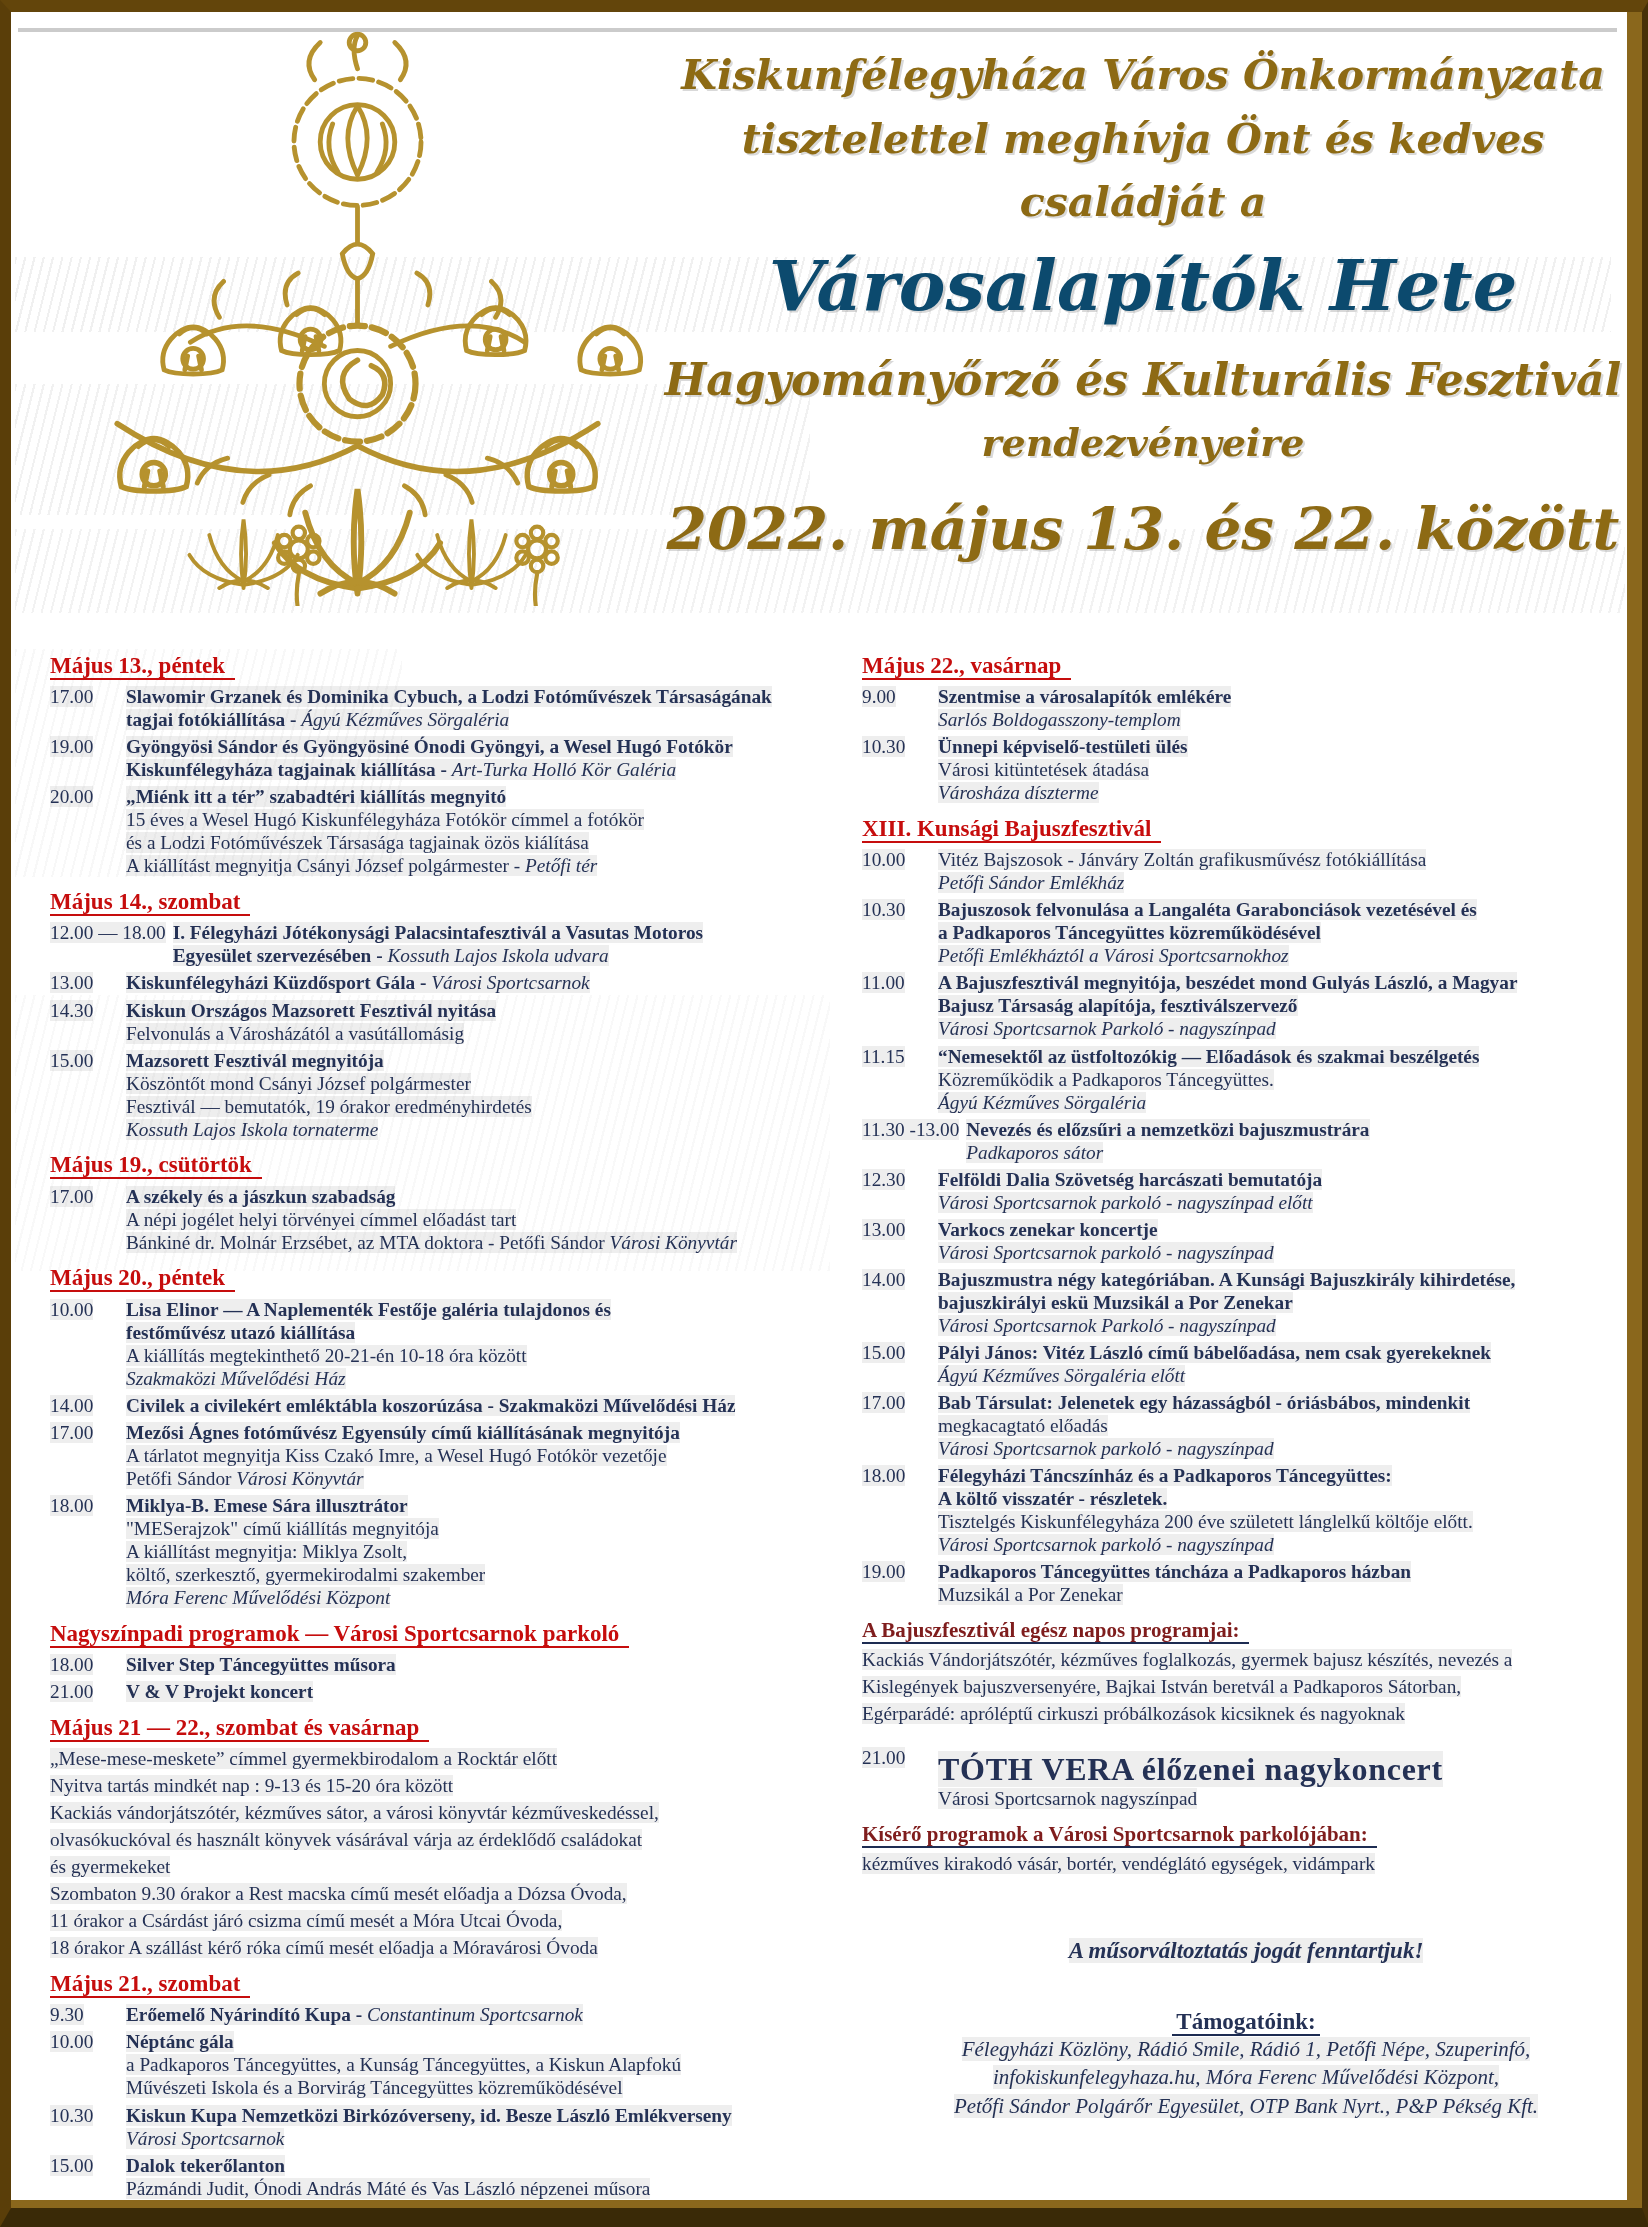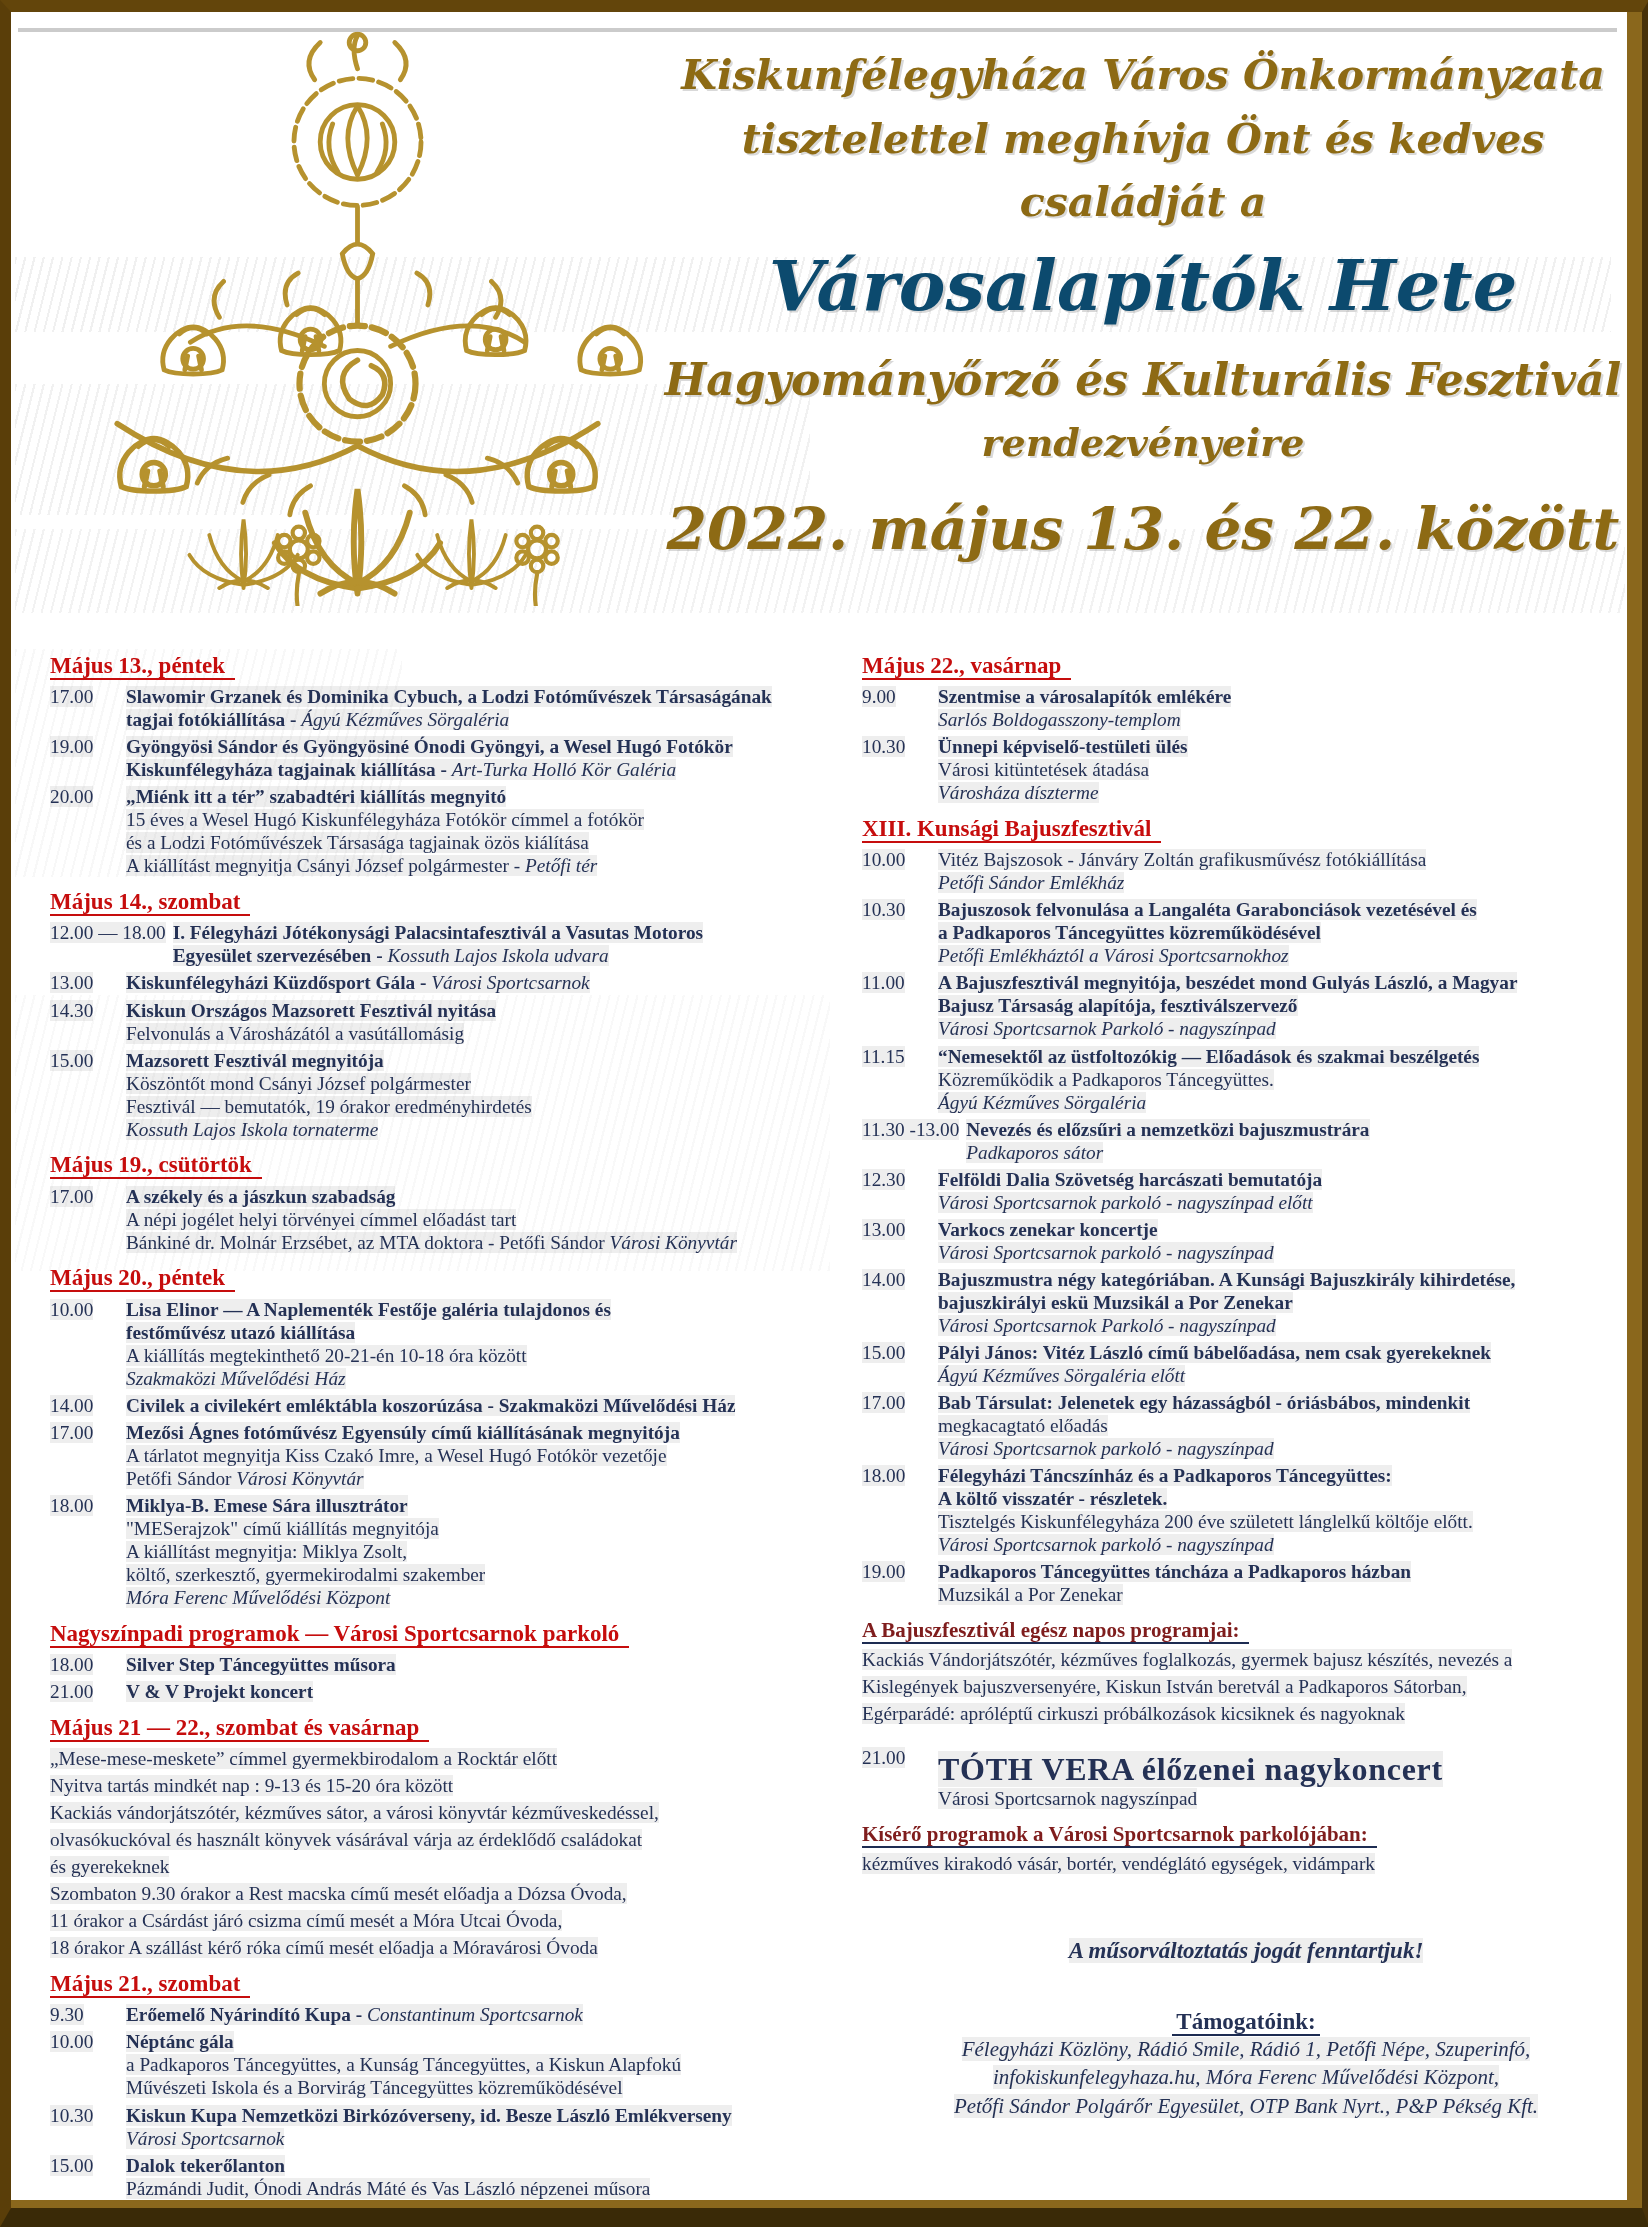--- a/index.html
+++ b/index.html
@@ -273,21 +273,21 @@
       <div class="para">
         <div class="ln"><span class="tx">Nyitva tartás mindkét nap : 9-13 és 15-20 óra között</span></div>
       </div>
       <div class="para">
         <div class="ln"><span class="tx">Kackiás vándorjátszótér, kézműves sátor, a városi könyvtár kézműveskedéssel,</span></div>
       </div>
       <div class="para">
         <div class="ln"><span class="tx">olvasókuckóval és használt könyvek vásárával várja az érdeklődő családokat</span></div>
       </div>
       <div class="para">
-        <div class="ln"><span class="tx">és gyerekeknek</span></div>
+        <div class="ln"><span class="tx">és gyermekeket</span></div>
       </div>
       <div class="para">
         <div class="ln"><span class="tx">Szombaton 9.30 órakor a Rest macska című mesét előadja a Dózsa Óvoda,</span></div>
       </div>
       <div class="para">
         <div class="ln"><span class="tx">11 órakor a Csárdást járó csizma című mesét a Móra Utcai Óvoda,</span></div>
       </div>
       <div class="para">
         <div class="ln"><span class="tx">18 órakor A szállást kérő róka című mesét előadja a Móravárosi Óvoda</span></div>
       </div>
@@ -448,21 +448,21 @@
           <div class="ln"><span class="tx">Muzsikál a Por Zenekar</span></div>
         </div>
       </div>
     </div>
     <div class="section">
       <div class="heading navy"><span>A Bajuszfesztivál egész napos programjai:</span></div>
       <div class="para">
         <div class="ln"><span class="tx">Kackiás Vándorjátszótér, kézműves foglalkozás, gyermek bajusz készítés, nevezés a</span></div>
       </div>
       <div class="para">
-        <div class="ln"><span class="tx">Kislegények bajuszversenyére, Kiskun István beretvál a Padkaporos Sátorban,</span></div>
+        <div class="ln"><span class="tx">Kislegények bajuszversenyére, Bajkai István beretvál a Padkaporos Sátorban,</span></div>
       </div>
       <div class="para">
         <div class="ln"><span class="tx">Egérparádé: apróléptű cirkuszi próbálkozások kicsiknek és nagyoknak</span></div>
       </div>
       <div class="entry mt30">
         <div class="time"><span class="tx">21.00</span></div>
         <div class="lines">
           <div class="ln b big"><span class="tx">TÓTH VERA élőzenei nagykoncert</span></div>
           <div class="ln"><span class="tx">Városi Sportcsarnok nagyszínpad</span></div>
         </div>

